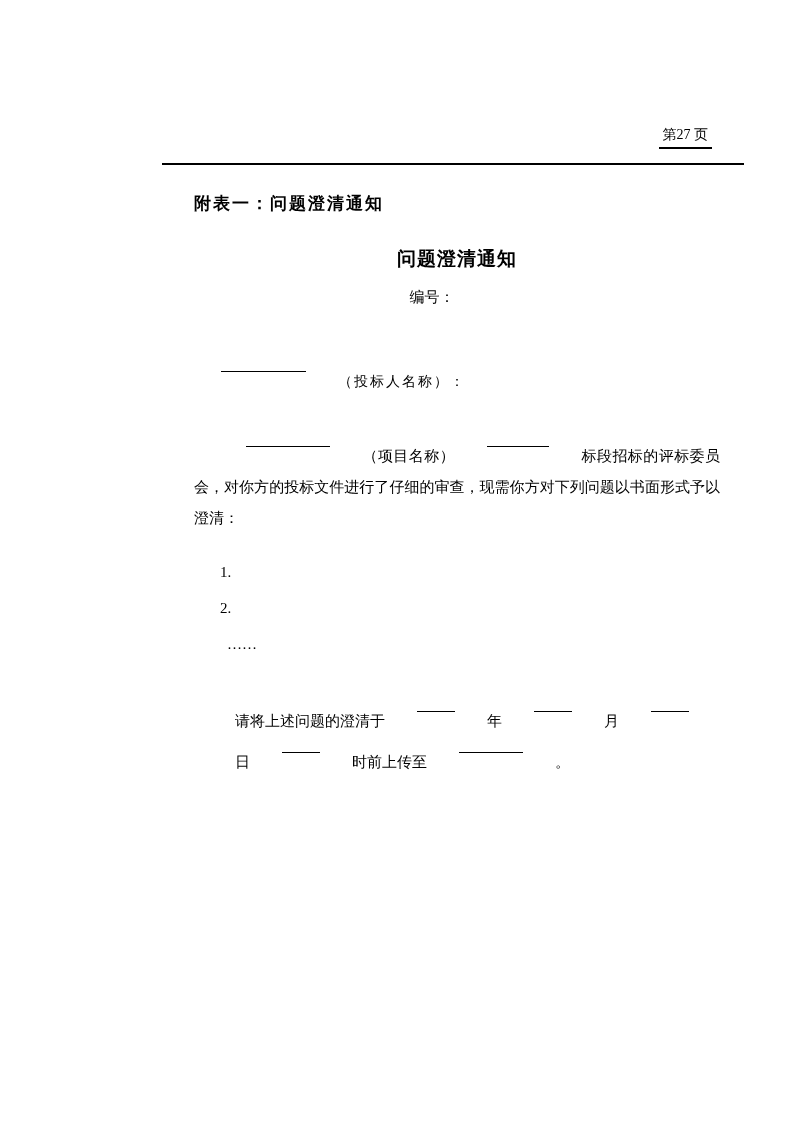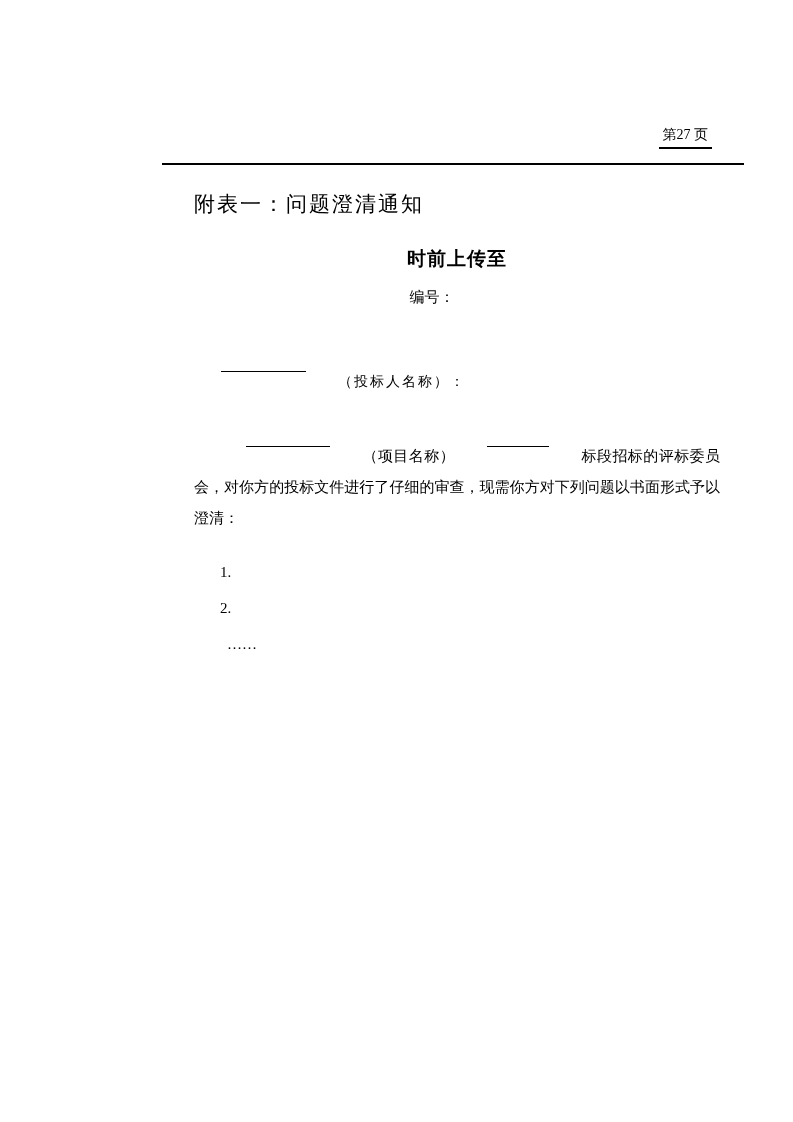--- a/index.html
+++ b/index.html
@@ -20,21 +20,21 @@
     font-size: 14px;
     padding: 0 4px 3px 4px;
     border-bottom: 2px solid #000;
     margin-bottom: -2px;
     position: relative;
     z-index: 1;
   }
   .header-rule { margin: 0 97px 0 114px; border-bottom: 2px solid #000; }
   .content { padding: 0 89px 0 114px; }
 
-  .attachment { margin-top: 26px; font-size: 21px; letter-spacing: 2px; line-height: 26px; }
+  .attachment { margin-top: 26px; font-size: 17px; letter-spacing: 2px; line-height: 26px; font-weight: bold; }
   .title { margin-top: 30px; text-align: center; font-size: 19px; font-weight: bold; letter-spacing: 1px; line-height: 24px; }
   .number-line { margin-top: 13px; text-align: center; line-height: 21px; }
   .number-line .shift { position: relative; left: -25px; }
 
   .recipient { margin-top: 42px; font-size: 14px; letter-spacing: 2px; line-height: 22px; text-indent: 11px; }
   .body-para { margin-top: 32px; line-height: 31px; text-align: justify; text-indent: 36px; }
 
   .question { margin-top: 8px; line-height: 20px; padding-left: 26px; }
   .question.first { margin-top: 28px; }
   .question.ellipsis { padding-left: 33px; }
@@ -67,29 +67,30 @@
 
   <div class="header">
     <span class="page-num">第27 页</span>
   </div>
   <div class="header-rule"></div>
 
   <div class="content">
 
     <p class="attachment">附表一：问题澄清通知</p>
 
-    <h1 class="title">时前上传至</h1>
+    <h1 class="title">问题澄清通知</h1>
 
     <p class="number-line"><span class="shift">编号：</span></p>
 
     <p class="recipient"><span class="blank b-bidder"></span><span>（投标人名称）：</span></p>
 
     <p class="body-para"><span class="blank b-project"></span><span>（项目名称）</span><span class="blank b-section"></span><span>标段招标的评标委员会，对你方的投标文件进行了仔细的审查，现需你方对下列问题以书面形式予以澄清：</span></p>
 
     <p class="question first">1.</p>
     <p class="question">2.</p>
     <p class="question ellipsis">……</p>
 
+    <p class="deadline"><span>请将上述问题的澄清于</span><span class="blank b-sm"></span><span>年</span><span class="blank b-sm"></span><span>月</span><span class="blank b-sm"></span><span>日</span><span class="blank b-sm"></span><span>时前上传至</span><span class="blank b-upload"></span><span>。</span></p>
 
 
 
   </div>
 </div>
 
 </body></html>

